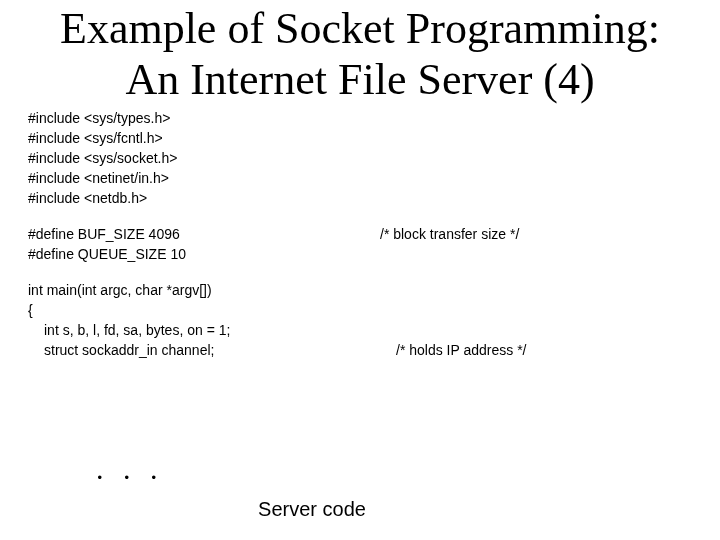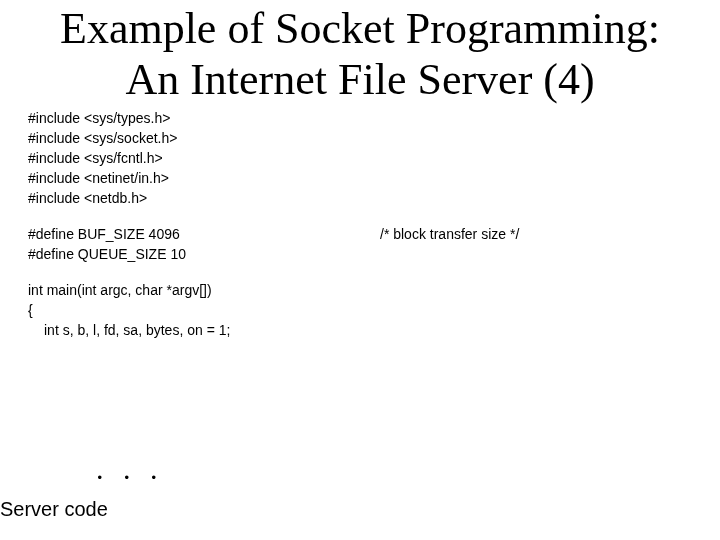--- a/index.html
+++ b/index.html
@@ -55,21 +55,21 @@
     font-family: "Times New Roman", Times, serif;
     font-size: 30px;
     color: #000;
     letter-spacing: 6px;
   }
   .caption {
     position: absolute;
     left: 0;
     width: 624px;
     top: 498px;
-    text-align: left;
+    text-align: center;
     font-family: Arial, Helvetica, sans-serif;
     font-size: 20px;
     color: #000;
   }
 </style>
 </head>
 <body>
 
 <div class="slide">
 
@@ -77,24 +77,24 @@
     <span>Example of Socket Programming:</span><br>
     <span>An Internet File Server (4)</span>
   </div>
 
   <div class="code-area">
 
     <div class="line">
       <span class="left">#include &lt;sys/types.h&gt;</span>
     </div>
     <div class="line">
-      <span class="left">#include &lt;sys/socket.h&gt;</span>
+      <span class="left">#include &lt;sys/fcntl.h&gt;</span>
     </div>
     <div class="line">
-      <span class="left">#include &lt;sys/fcntl.h&gt;</span>
+      <span class="left">#include &lt;sys/socket.h&gt;</span>
     </div>
     <div class="line">
       <span class="left">#include &lt;netinet/in.h&gt;</span>
     </div>
     <div class="line">
       <span class="left">#include &lt;netdb.h&gt;</span>
     </div>
 
     <div class="blank"></div>
 
@@ -112,20 +112,24 @@
       <span class="left">int main(int argc, char *argv[])</span>
     </div>
     <div class="line">
       <span class="left">{</span>
     </div>
     <div class="line">
       <span class="left indent1">int s, b, l, fd, sa, bytes, on = 1;</span>
     </div>
     <div class="line">
     </div>
+    <div class="line">
+      <span class="left indent1">struct sockaddr_in channel;</span>
+      <span class="comment-col">/* holds IP address */</span>
+    </div>
 
   </div>
 
   <div class="ellipsis">. . .</div>
 
   <div class="caption">Server code</div>
 
 </div>
 
 </body></html>

